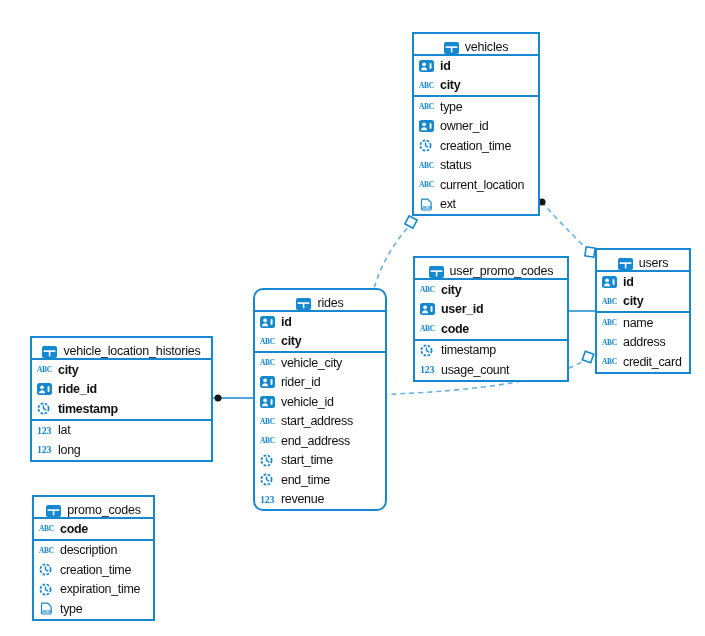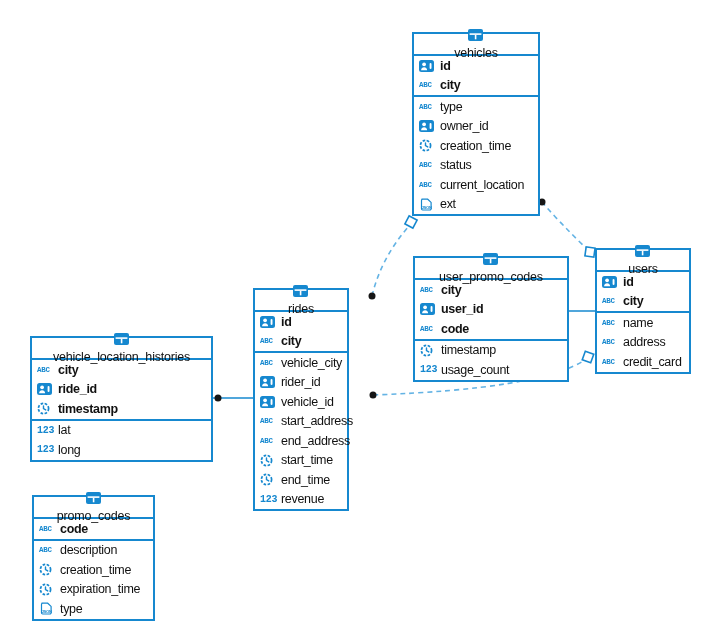--- a/index.html
+++ b/index.html
@@ -10,42 +10,42 @@
   *{margin:0;padding:0;box-sizing:border-box;}
   html,body{background:#ffffff;}
   body{
     width:705px;height:636px;position:relative;overflow:hidden;
     font-family:"Liberation Sans", sans-serif;color:var(--ink);
   }
   .tbl{
     position:absolute;background:#fff;border:2px solid var(--blue);
   }
   .tbl-header{
-    height:22px;display:flex;align-items:center;justify-content:center;gap:5px;
+    height:22px;display:flex;align-items:flex-end;justify-content:center;gap:5px;
     border-bottom:2px solid var(--blue);font-size:12.5px;letter-spacing:-0.2px;
-    white-space:nowrap;padding:0 4px;flex-direction:column;
+    white-space:nowrap;padding:0 4px;
   }
   .row{
     height:19.5px;display:flex;align-items:center;gap:5px;padding:8px 5px;
     font-size:12.5px;letter-spacing:-0.3px;white-space:nowrap;
   }
   .row.pk{font-weight:bold;}
   .sep{border-top:2px solid var(--blue);}
   .ic{width:16px;flex:none;display:flex;align-items:center;justify-content:flex-start;}
   .ic.t{
     color:var(--blue);font-weight:bold;font-size:7.5px;letter-spacing:-0.3px;
-    font-family:Liberation Mono, monospace;
+    font-family:Liberation Serif, serif;
   }
   .ic.n{font-size:10px;letter-spacing:-0.2px;}
   .lbl{overflow:visible;}
   
   #t-vehicles{left:412px;top:32px;width:128px;}
   #t-user-promo-codes{left:413px;top:256px;width:156px;}
   #t-users{left:595px;top:248px;width:96px;}
-  #t-rides{left:253px;top:288px;width:96px;}
+  #t-rides{left:253px;top:288px;width:134px;border-radius:10px;}
   #t-vlh{left:30px;top:336px;width:183px;}
   #t-promo-codes{left:32px;top:495px;width:123px;}
   .overlay{position:absolute;left:0;top:0;pointer-events:none;}
   .rel{fill:none;stroke-width:1.6px;}
   .rel.solid{stroke:var(--blue);}
   .rel.dashed{stroke:var(--dash);stroke-dasharray:5 4;}
   .sq{fill:#ffffff;stroke:var(--blue);stroke-width:1.6px;}
   .dot{fill:#161616;}
 </style>
 </head>

